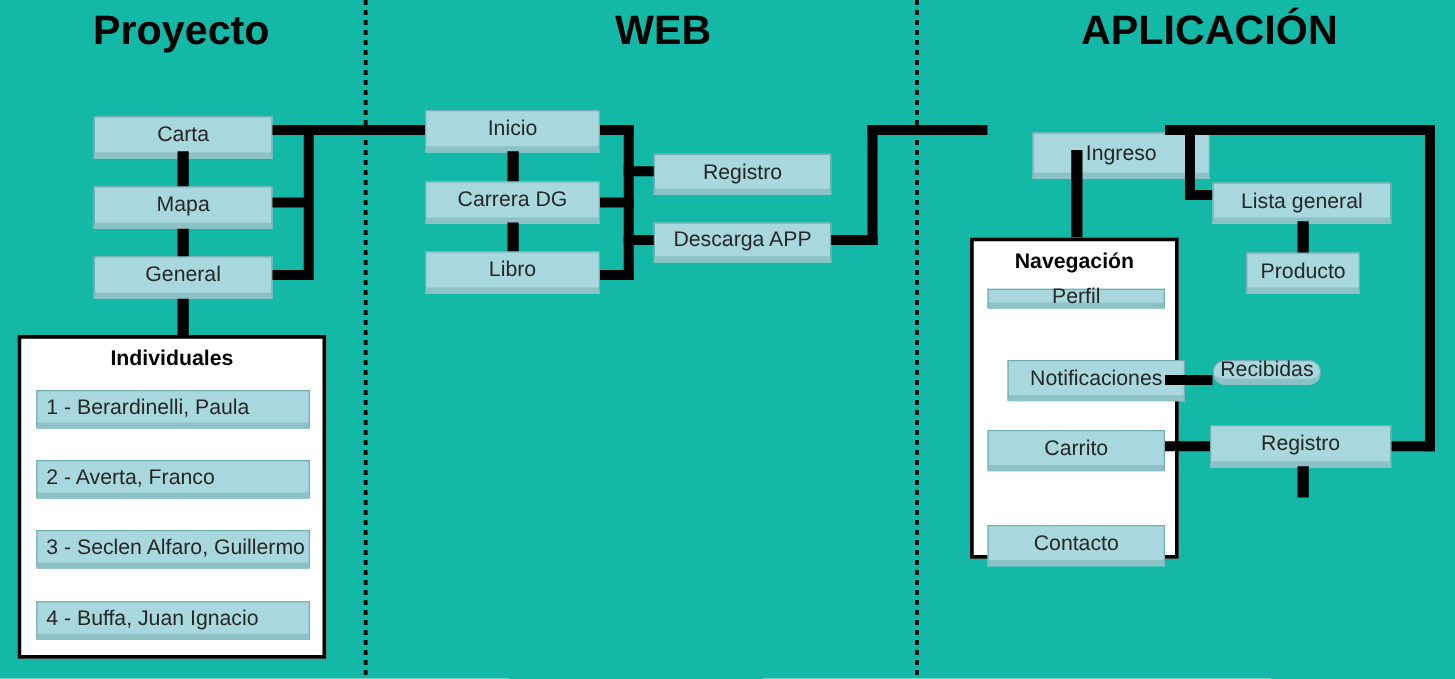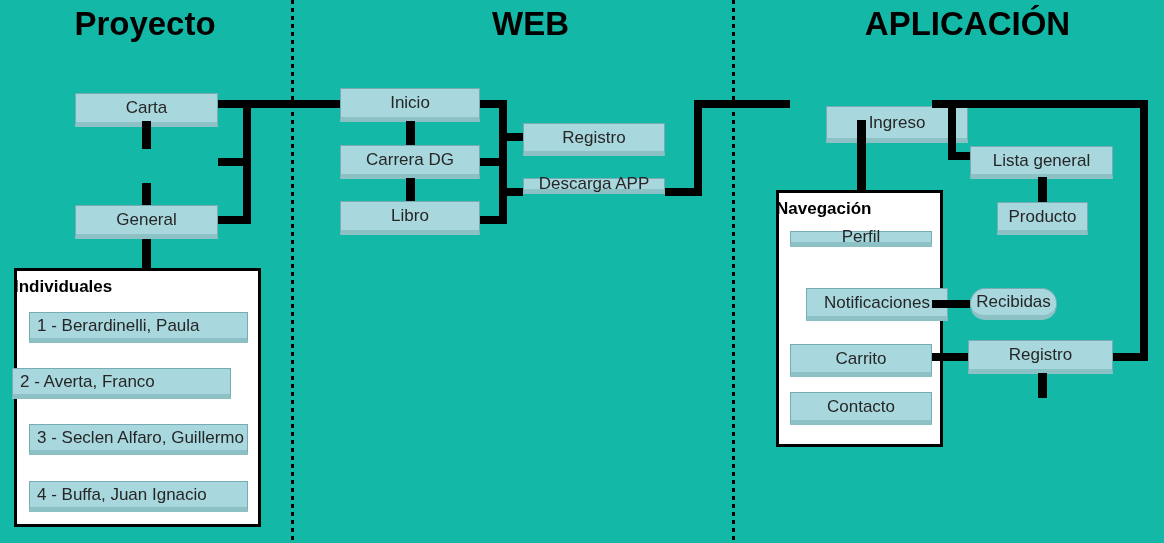--- a/index.html
+++ b/index.html
@@ -20,59 +20,60 @@
     border-bottom:5px solid #8cc1c5;box-sizing:border-box;
     display:flex;align-items:center;justify-content:center;
     font-size:17px;color:#262626;white-space:nowrap;
   }
   .box.left-text{justify-content:flex-start;padding-left:7px;}
   .line{position:absolute;background:#000;}
   .group{
     position:absolute;background:#fff;border:3px solid #000;box-sizing:border-box;
   }
   .group-title{
-    position:absolute;font-size:17px;font-weight:bold;color:#000;
+    position:absolute;font-size:17px;font-weight:bold;color:#000;text-align:center;
   }
 </style>
 </head>
 <body>
 
 <div id="canvas">
 
   <div class="section-title" style="left:40px;top:5px;width:210px;">Proyecto</div>
   <div class="section-title" style="left:438px;top:5px;width:185px;">WEB</div>
   <div class="section-title" style="left:835px;top:5px;width:265px;">APLICACIÓN</div>
 
   <div class="divider" style="left:291px;"></div>
   <div class="divider" style="left:732px;"></div>
 
   <div class="box" style="left:75px;top:93px;width:143px;height:34px;">Carta</div>
+  <div class="box" style="left:75px;top:149px;width:143px;height:34px;">Mapa</div>
   <div class="box" style="left:75px;top:205px;width:143px;height:34px;">General</div>
 
   <div class="line" style="left:142px;top:121px;width:9px;height:28px;"></div>
   <div class="line" style="left:142px;top:183px;width:9px;height:22px;"></div>
   <div class="line" style="left:142px;top:239px;width:9px;height:29px;"></div>
 
   <div class="line" style="left:218px;top:100px;width:122px;height:8px;"></div>
   <div class="line" style="left:243px;top:100px;width:8px;height:124px;"></div>
   <div class="line" style="left:218px;top:158px;width:30px;height:8px;"></div>
   <div class="line" style="left:218px;top:216px;width:30px;height:8px;"></div>
 
   <div class="group" style="left:14px;top:268px;width:247px;height:259px;"></div>
   <div class="group-title" style="left:14px;top:277px;width:247px;">Individuales</div>
   <div class="box left-text" style="left:29px;top:312px;width:219px;height:31px;">1 - Berardinelli, Paula</div>
-  <div class="box left-text" style="left:12px;top:368px;width:219px;height:31px;">2 - Averta, Franco</div>
+  <div class="box left-text" style="left:29px;top:368px;width:219px;height:31px;">2 - Averta, Franco</div>
   <div class="box left-text" style="left:29px;top:424px;width:219px;height:31px;">3 - Seclen Alfaro, Guillermo</div>
   <div class="box left-text" style="left:29px;top:481px;width:219px;height:31px;text-align:center;">4 - Buffa, Juan Ignacio</div>
 
   <div class="box" style="left:340px;top:88px;width:140px;height:34px;">Inicio</div>
   <div class="box" style="left:340px;top:145px;width:140px;height:34px;">Carrera DG</div>
   <div class="box" style="left:340px;top:201px;width:140px;height:34px;">Libro</div>
   <div class="box" style="left:523px;top:123px;width:142px;height:33px;">Registro</div>
-  <div class="box" style="left:523px;top:178px;width:142px;height:16px;">Descarga APP</div>
+  <div class="box" style="left:523px;top:178px;width:142px;height:32px;">Descarga APP</div>
 
   <div class="line" style="left:406px;top:121px;width:9px;height:24px;"></div>
   <div class="line" style="left:406px;top:178px;width:9px;height:23px;"></div>
 
   <div class="line" style="left:480px;top:100px;width:27px;height:8px;"></div>
   <div class="line" style="left:480px;top:158px;width:27px;height:8px;"></div>
   <div class="line" style="left:480px;top:216px;width:27px;height:8px;"></div>
   <div class="line" style="left:499px;top:100px;width:8px;height:124px;"></div>
   <div class="line" style="left:499px;top:133px;width:24px;height:8px;"></div>
   <div class="line" style="left:499px;top:188px;width:24px;height:8px;"></div>
@@ -87,27 +88,27 @@
   <div class="line" style="left:932px;top:100px;width:216px;height:8px;"></div>
   <div class="line" style="left:948px;top:100px;width:8px;height:60px;"></div>
   <div class="line" style="left:948px;top:152px;width:22px;height:8px;"></div>
   <div class="line" style="left:1140px;top:100px;width:8px;height:261px;"></div>
   <div class="line" style="left:1113px;top:353px;width:35px;height:8px;"></div>
 
   <div class="box" style="left:970px;top:146px;width:143px;height:33px;">Lista general</div>
   <div class="box" style="left:997px;top:202px;width:91px;height:33px;">Producto</div>
   <div class="line" style="left:1038px;top:177px;width:9px;height:25px;"></div>
 
-  <div class="box" style="left:970px;top:288px;width:87px;height:32px;border-radius:15px;">Recibidas</div>
+  <div class="box" style="left:970px;top:288px;width:87px;height:20px;border-radius:15px;">Recibidas</div>
   <div class="box" style="left:968px;top:340px;width:145px;height:34px;">Registro</div>
   <div class="line" style="left:1038px;top:373px;width:9px;height:25px;"></div>
 
   <div class="group" style="left:776px;top:190px;width:167px;height:257px;"></div>
   <div class="group-title" style="left:776px;top:199px;width:167px;">Navegación</div>
   <div class="box" style="left:790px;top:231px;width:142px;height:16px;">Perfil</div>
   <div class="box" style="left:790px;top:288px;width:142px;height:33px;margin-left:16px;">Notificaciones</div>
   <div class="box" style="left:790px;top:344px;width:142px;height:33px;">Carrito</div>
-  <div class="box" style="left:790px;top:392px;width:142px;height:33px;">Contacto</div>
+  <div class="box" style="left:790px;top:420px;width:142px;height:33px;">Contacto</div>
 
   <div class="line" style="left:932px;top:300px;width:38px;height:8px;"></div>
   <div class="line" style="left:932px;top:353px;width:36px;height:8px;"></div>
 
 </div>
 
 </body></html>

